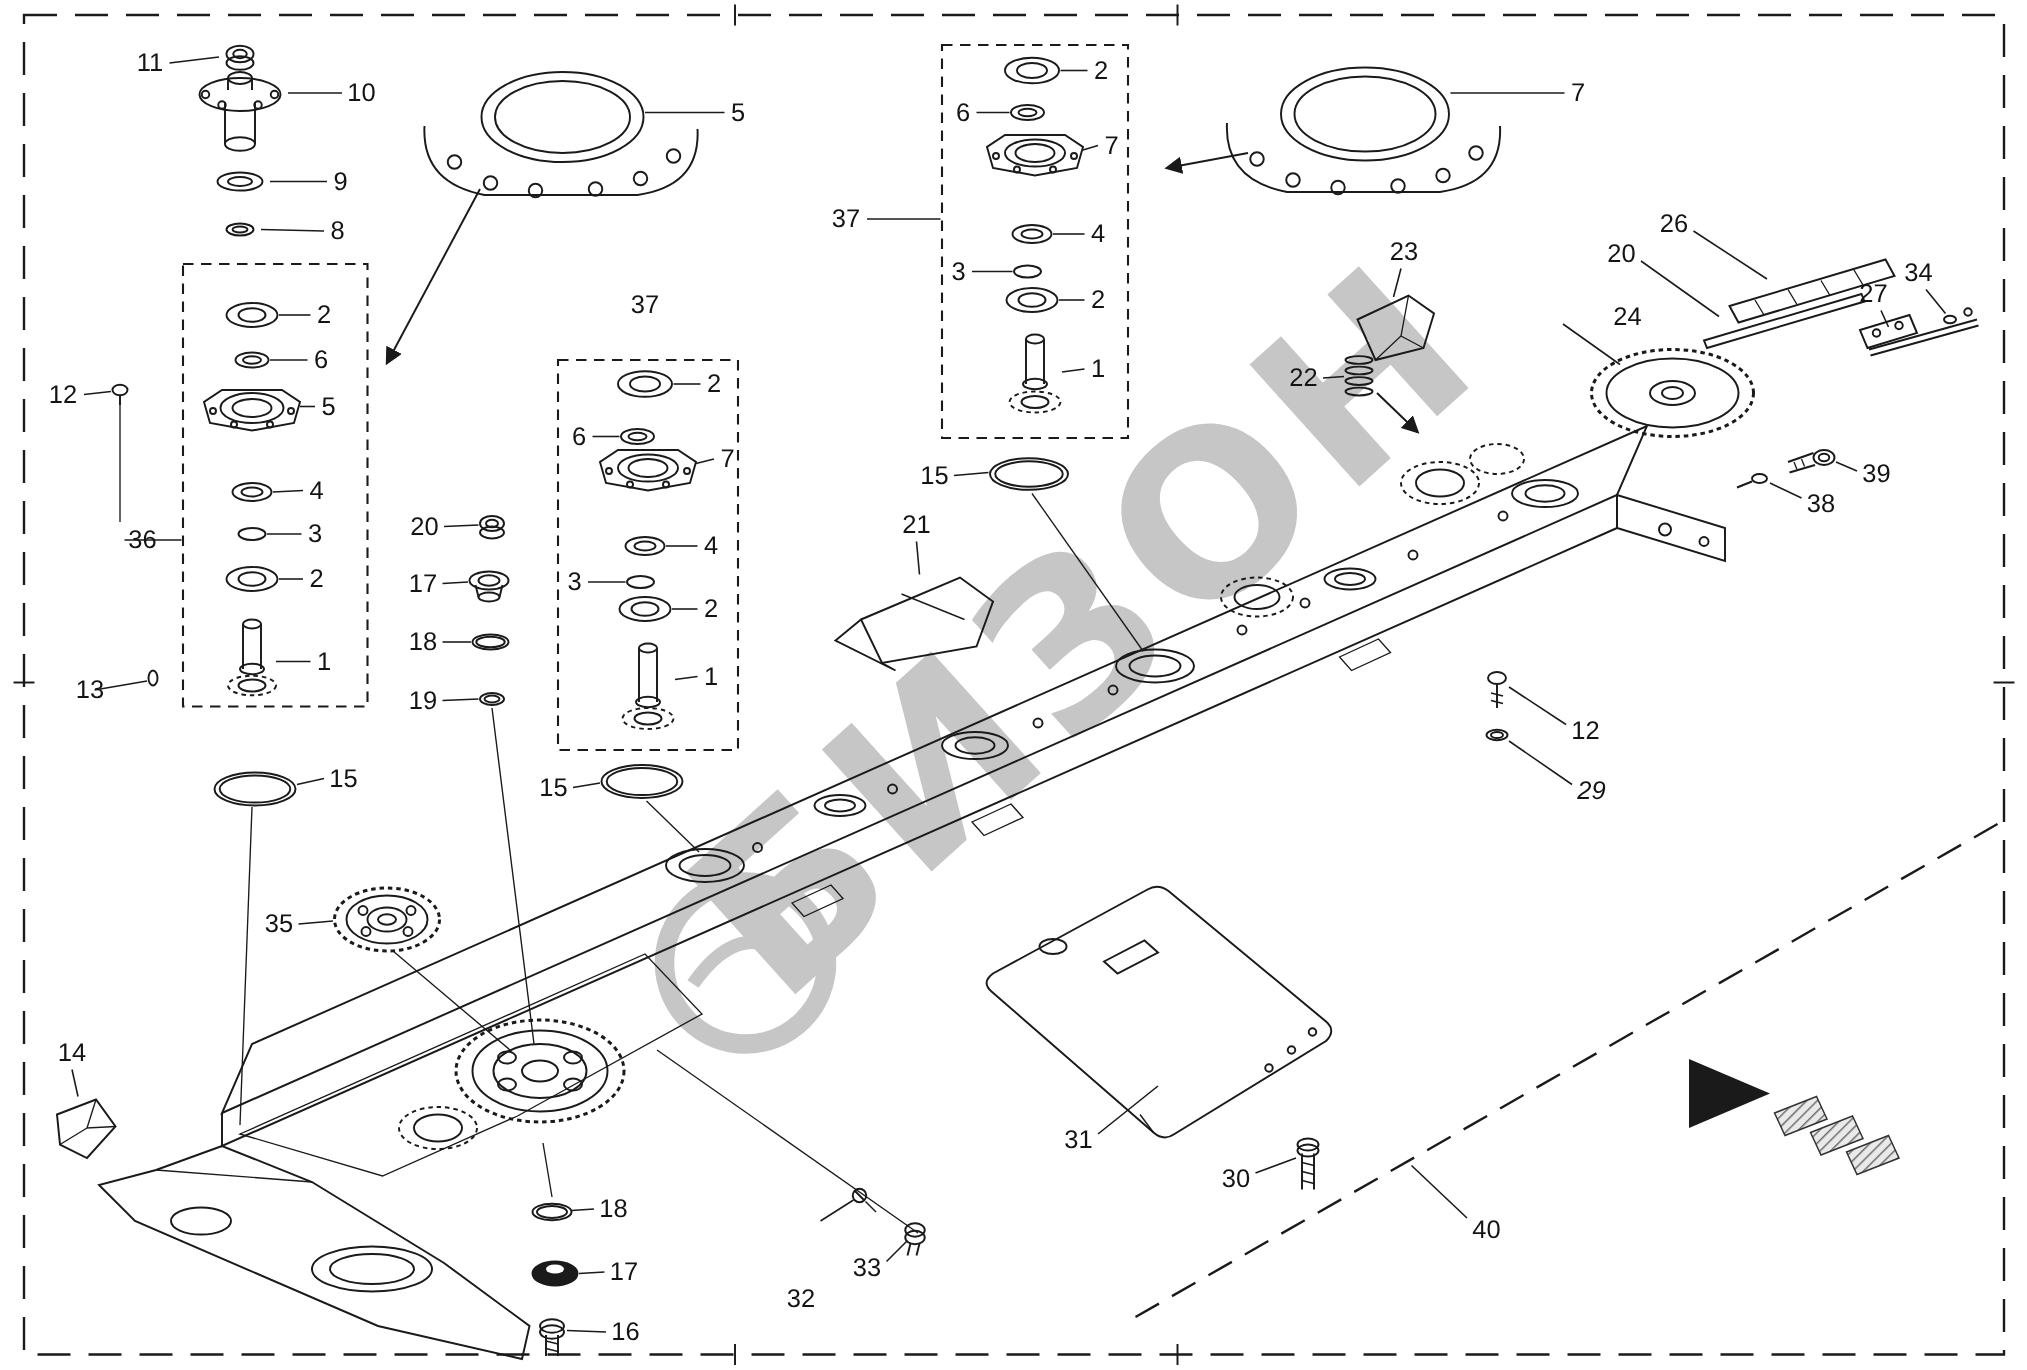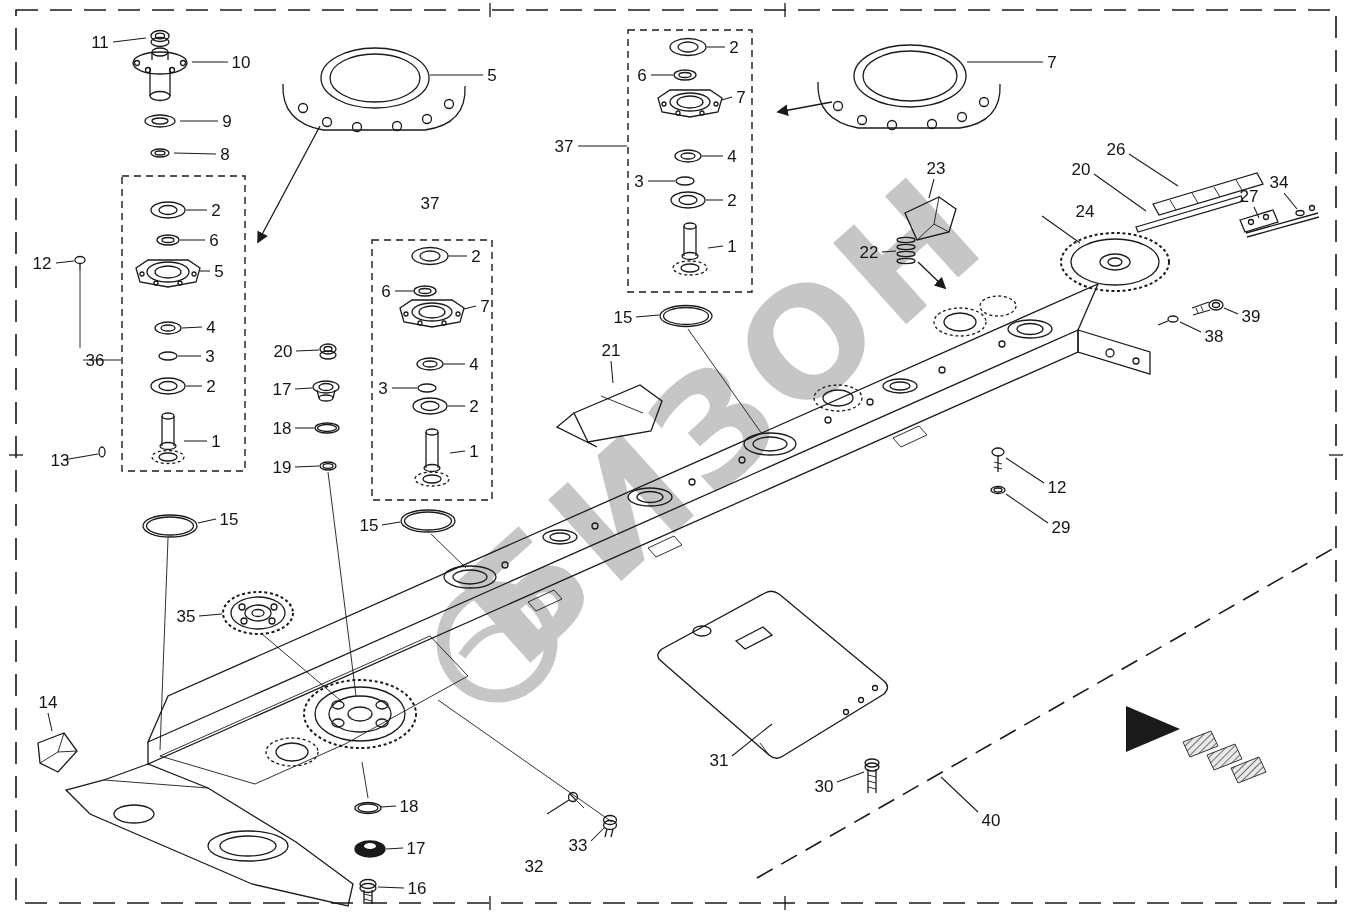--- a/index.html
+++ b/index.html
@@ -506,21 +506,21 @@
       <div class="part-label" style="left: 869px; top: 252px;">22</div>
       <div class="part-label" style="left: 1116px; top: 149px;">26</div>
       <div class="part-label" style="left: 1081px; top: 169px;">20</div>
       <div class="part-label" style="left: 1085px; top: 211px;">24</div>
       <div class="part-label" style="left: 1279px; top: 182px;">34</div>
       <div class="part-label" style="left: 1249px; top: 196px;">27</div>
       <div class="part-label" style="left: 1251px; top: 316px;">39</div>
       <div class="part-label" style="left: 1214px; top: 336px;">38</div>
       <div class="part-label" style="left: 611px; top: 350px;">21</div>
       <div class="part-label" style="left: 1057px; top: 487px;">12</div>
-      <div class="part-label" style="left: 1061px; top: 527px;">29</div>
+      <div class="part-label" style="left: 1061px; top: 527px; font-style: italic;">29</div>
       <div class="part-label" style="left: 186px; top: 616px;">35</div>
       <div class="part-label" style="left: 48px; top: 702px;">14</div>
       <div class="part-label" style="left: 409px; top: 806px;">18</div>
       <div class="part-label" style="left: 416px; top: 848px;">17</div>
       <div class="part-label" style="left: 417px; top: 888px;">16</div>
       <div class="part-label" style="left: 534px; top: 818px; margin-top: 48px;">32</div>
       <div class="part-label" style="left: 578px; top: 845px;">33</div>
       <div class="part-label" style="left: 719px; top: 760px;">31</div>
       <div class="part-label" style="left: 824px; top: 786px; text-align: right;">30</div>
       <div class="part-label" style="left: 991px; top: 820px;">40</div>

